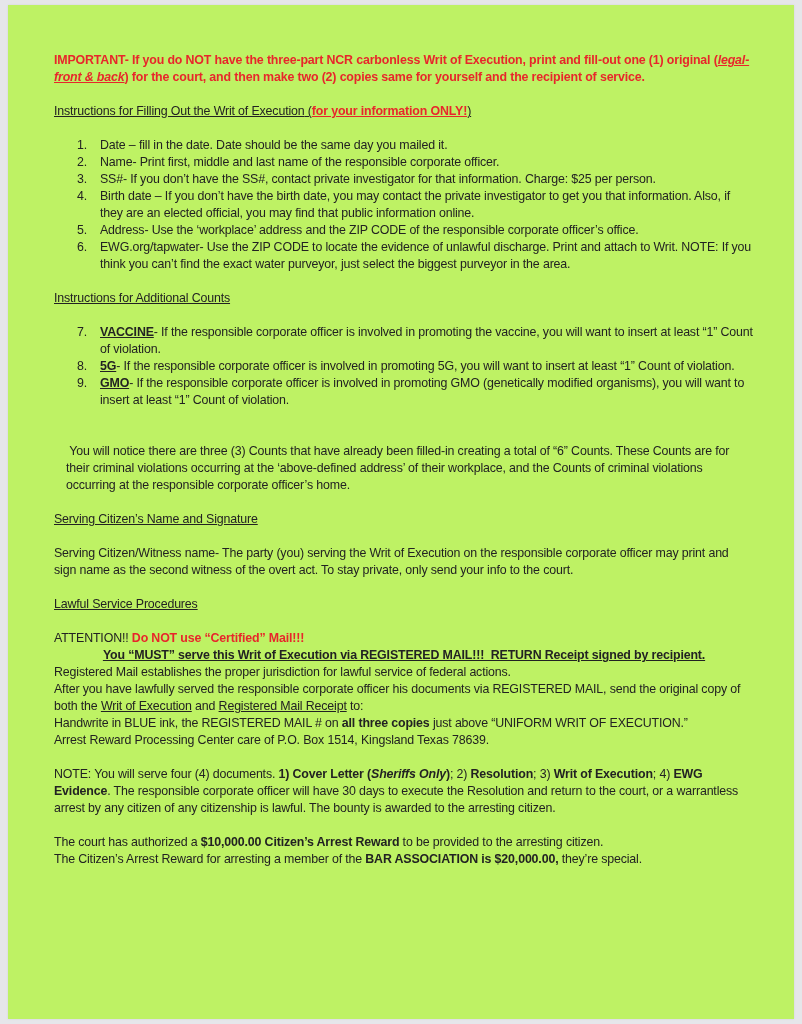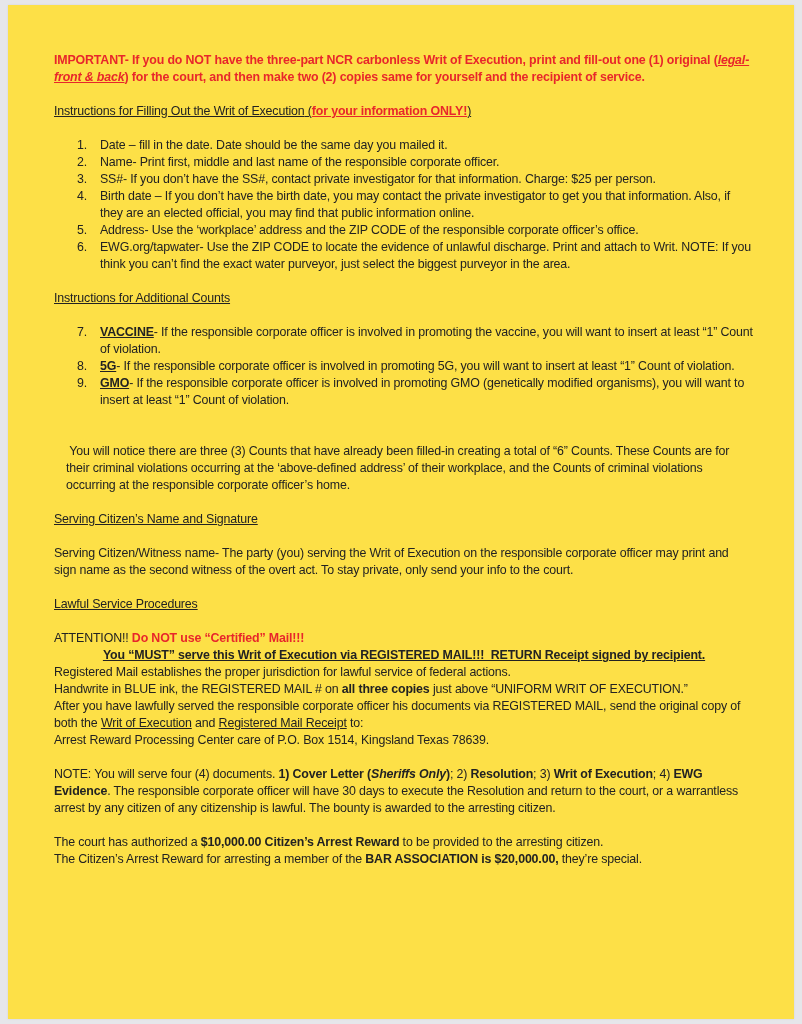--- a/index.html
+++ b/index.html
@@ -7,21 +7,21 @@
       width: 802px; height: 1024px;
       background: #e6e6ea;
       position: relative;
       overflow: hidden;
       font-family: "Liberation Sans", sans-serif;
     }
     .sheet {
       position: absolute;
       left: 8px; top: 5px;
       width: 786px; height: 1014px;
-      background: #fde047;
+      background: #bef264;
       box-shadow: 0 0 2px rgba(0,0,0,0.08);
     }
     .content {
       position: absolute;
       left: 46px; top: 47px;
       width: 700px;
       font-size: 12.4px;
       line-height: 17px;
       color: #222222;
       letter-spacing: -0.15px;
@@ -98,24 +98,24 @@
     <p class="heading">Lawful Service Procedures</p>
 
     <div class="gap-s"></div>
 
     <p>
       <span>ATTENTION!! </span><span class="red bold">Do NOT use “Certified” Mail!!!</span>
     </p>
     <p class="bold u" style="white-space: pre-wrap;">You “MUST” serve this Writ of Execution via REGISTERED MAIL!!!  RETURN Receipt signed by recipient.</p>
     <p>Registered Mail establishes the proper jurisdiction for lawful service of federal actions.</p>
     <p>
-      <span>Handwrite in BLUE ink, the REGISTERED MAIL # on </span><span class="bold">all three copies</span><span> just above “UNIFORM WRIT OF EXECUTION.”</span>
+      <span>After you have lawfully served the responsible corporate officer his documents via REGISTERED MAIL, send the original copy of both the </span><span class="u">Writ of Execution</span><span> and </span><span class="u">Registered Mail Receipt</span><span> to:</span>
     </p>
     <p>
-      <span>After you have lawfully served the responsible corporate officer his documents via REGISTERED MAIL, send the original copy of both the </span><span class="u">Writ of Execution</span><span> and </span><span class="u">Registered Mail Receipt</span><span> to:</span>
+      <span>Handwrite in BLUE ink, the REGISTERED MAIL # on </span><span class="bold">all three copies</span><span> just above “UNIFORM WRIT OF EXECUTION.”</span>
     </p>
     <p>Arrest Reward Processing Center care of P.O. Box 1514, Kingsland Texas 78639.</p>
 
     <div class="gap-s"></div>
 
     <p>
       <span>NOTE: You will serve four (4) documents. </span><span class="bold">1) Cover Letter (</span><span class="bold i">Sheriffs Only</span><span class="bold">)</span><span>; 2) </span><span class="bold">Resolution</span><span>; 3) </span><span class="bold">Writ of Execution</span><span>; 4) </span><span class="bold">EWG Evidence</span><span>. The responsible corporate officer will have 30 days to execute the Resolution and return to the court, or a warrantless arrest by any citizen of any citizenship is lawful. The bounty is awarded to the arresting citizen.</span>
     </p>
 
     <div class="gap-s"></div>

